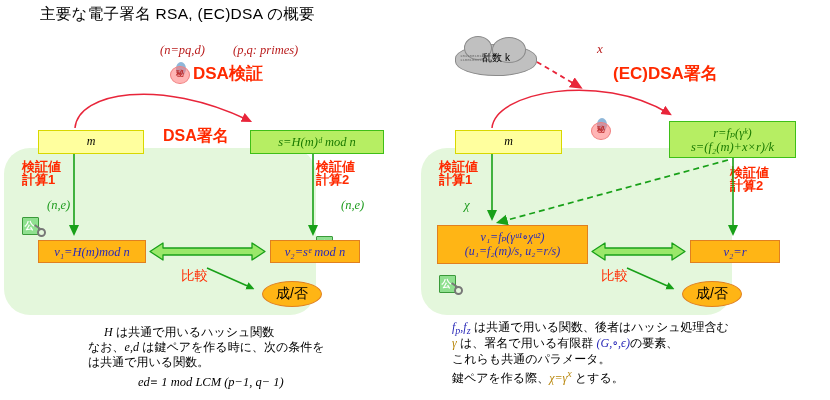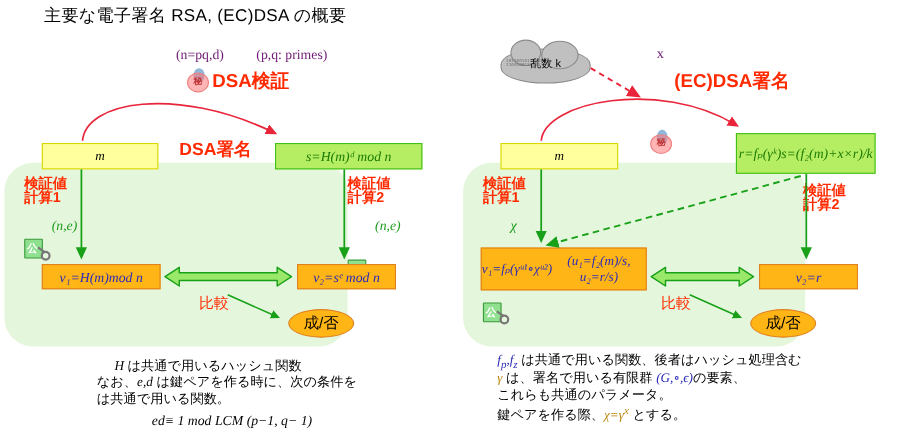--- a/index.html
+++ b/index.html
@@ -46,21 +46,21 @@
     background:#ffb515;border:1.5px solid #e08020;border-radius:50%;
     display:flex;align-items:center;justify-content:center;
     font-size:14px;color:#000;font-family:"Liberation Sans","DejaVu Sans",sans-serif;
   }
 
   
   .red-bold{
     color:#ff2a00;font-weight:bold;white-space:nowrap;
   }
   .red-serif{
-    color:#701a75;
+    color:#b91c1c;font-style:italic;
     font-family:"Liberation Serif","DejaVu Serif",serif;font-size:12.5px;white-space:nowrap;
   }
   .calc-label{
     color:#ff2a00;font-weight:bold;font-size:13px;line-height:1.02;white-space:nowrap;
   }
   .compare{
     color:#ff2a00;font-weight:normal;font-size:13.5px;white-space:nowrap;
   }
   .sig-label{font-size:17px;}
   .ver-label{font-size:16px;}
@@ -208,39 +208,39 @@
   <div class="abs stamp" style="left:591px;top:62px;">
     <div class="bird"></div>
       <div class="ring"></div>
       <div class="ch">秘</div>
   </div>
   <div class="abs red-bold sig-label" style="left:613px;top:62px;">(EC)DSA署名</div>
 
   <div class="abs box box-yellow" style="left:455px;top:130px;width:107px;height:24px;">m</div>
 
 
-  <div class="abs box box-green" style="left:669px;top:121px;width:127px;height:37px;flex-direction:row;">
+  <div class="abs box box-green" style="left:669px;top:121px;width:127px;height:37px;flex-direction:column;">
     <span>r=fₚ(γᵏ)</span>
     <span>s=(f₂(m)+x×r)/k</span>
   </div>
 
   <div class="abs calc-label" style="left:439px;top:160px;white-space:pre;">検証値
 計算1</div>
   <div class="abs calc-label" style="left:730px;top:166px;white-space:pre;">検証値
 計算2</div>
 
   <div class="abs pubkey" style="left:439px;top:196px;">
     <div class="sheet"></div>
       <div class="ch">公</div>
       <div class="stem"></div>
       <div class="bow"></div>
   </div>
   <div class="abs keyparam" style="left:464px;top:197px;font-size:13px;">χ</div>
 
-  <div class="abs box box-orange" style="left:437px;top:225px;width:151px;height:39px;flex-direction:row;font-size:12px;">
+  <div class="abs box box-orange" style="left:437px;top:225px;width:151px;height:39px;flex-direction:column;font-size:12px;">
     <span>v₁=fₚ(γᵘ¹∘χᵘ²)</span>
     <span>(u₁=f₂(m)/s, u₂=r/s)</span>
   </div>
   <div class="abs box box-orange" style="left:690px;top:240px;width:90px;height:23px;">v₂=r</div>
 
   <div class="abs compare" style="left:601px;top:267px;">比較</div>
 
   <div class="abs ellipse" style="left:682px;top:281px;width:58px;height:24px;">成/否</div>
 
   <div class="abs note" style="left:452px;top:320px;"><span class="m blue">f<sub>p</sub>,f<sub>z</sub></span> は共通で用いる関数、後者はハッシュ処理含む</div>

